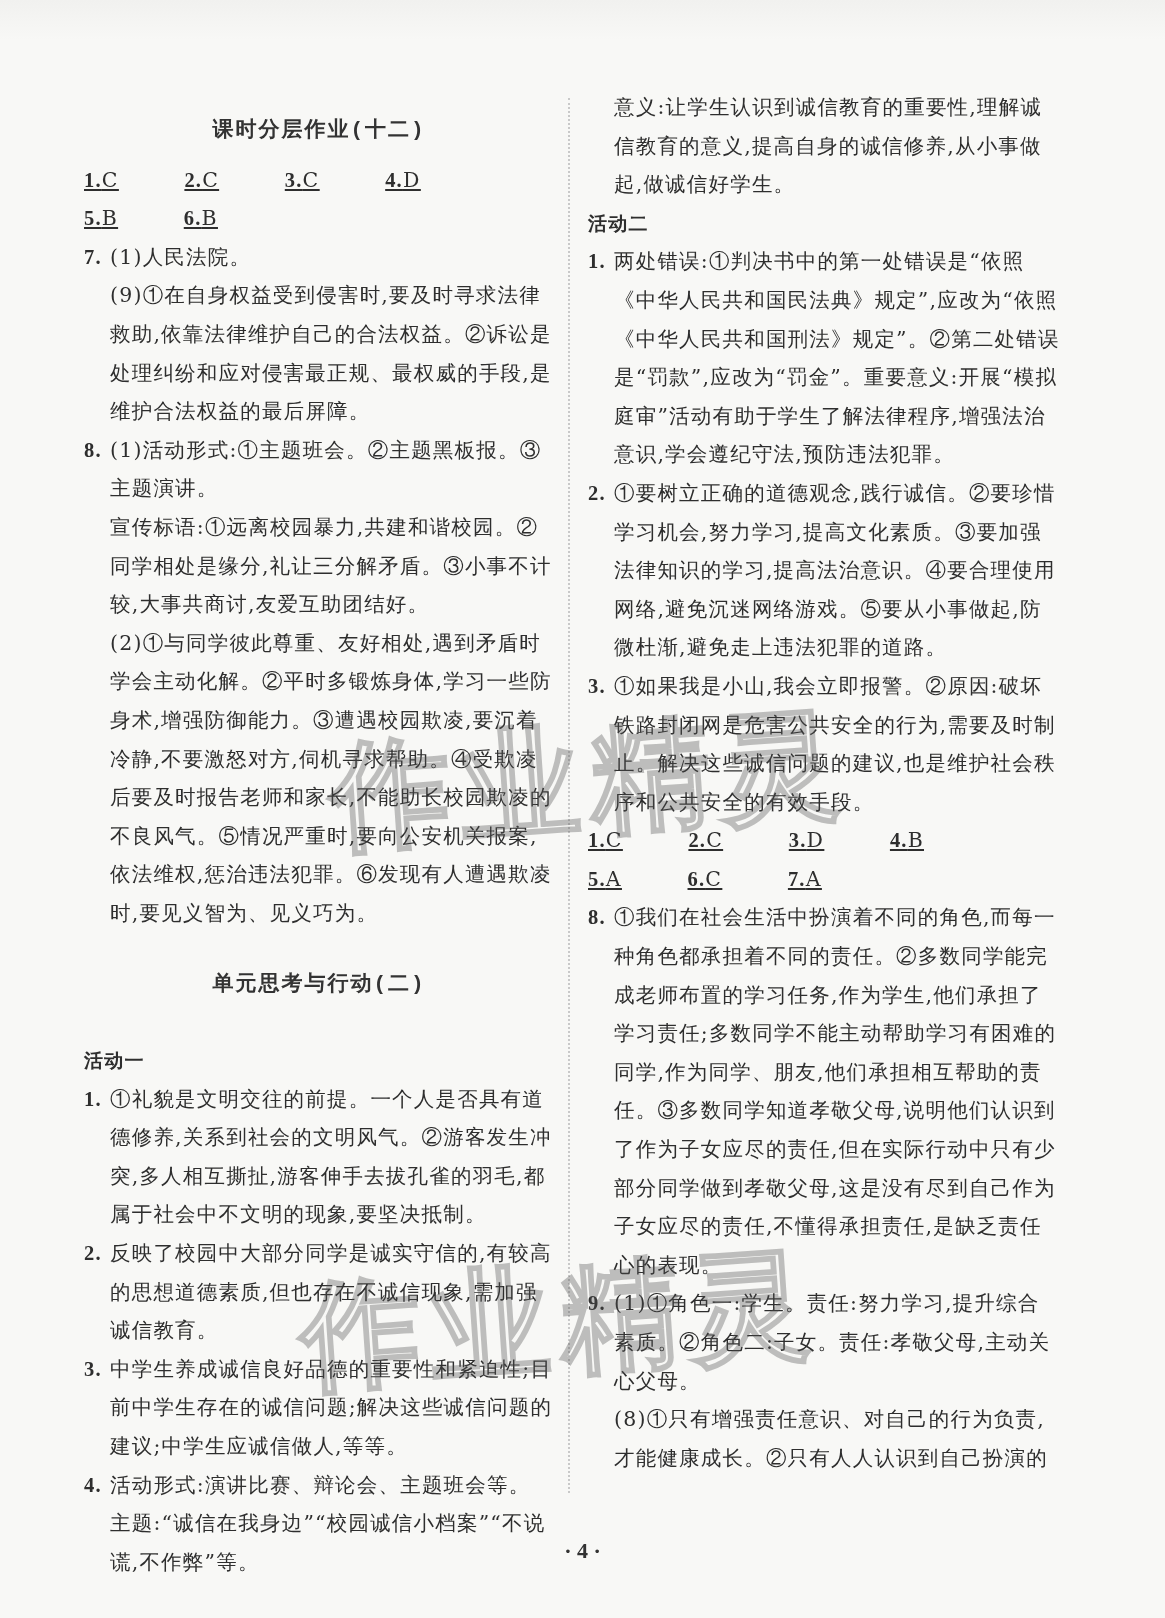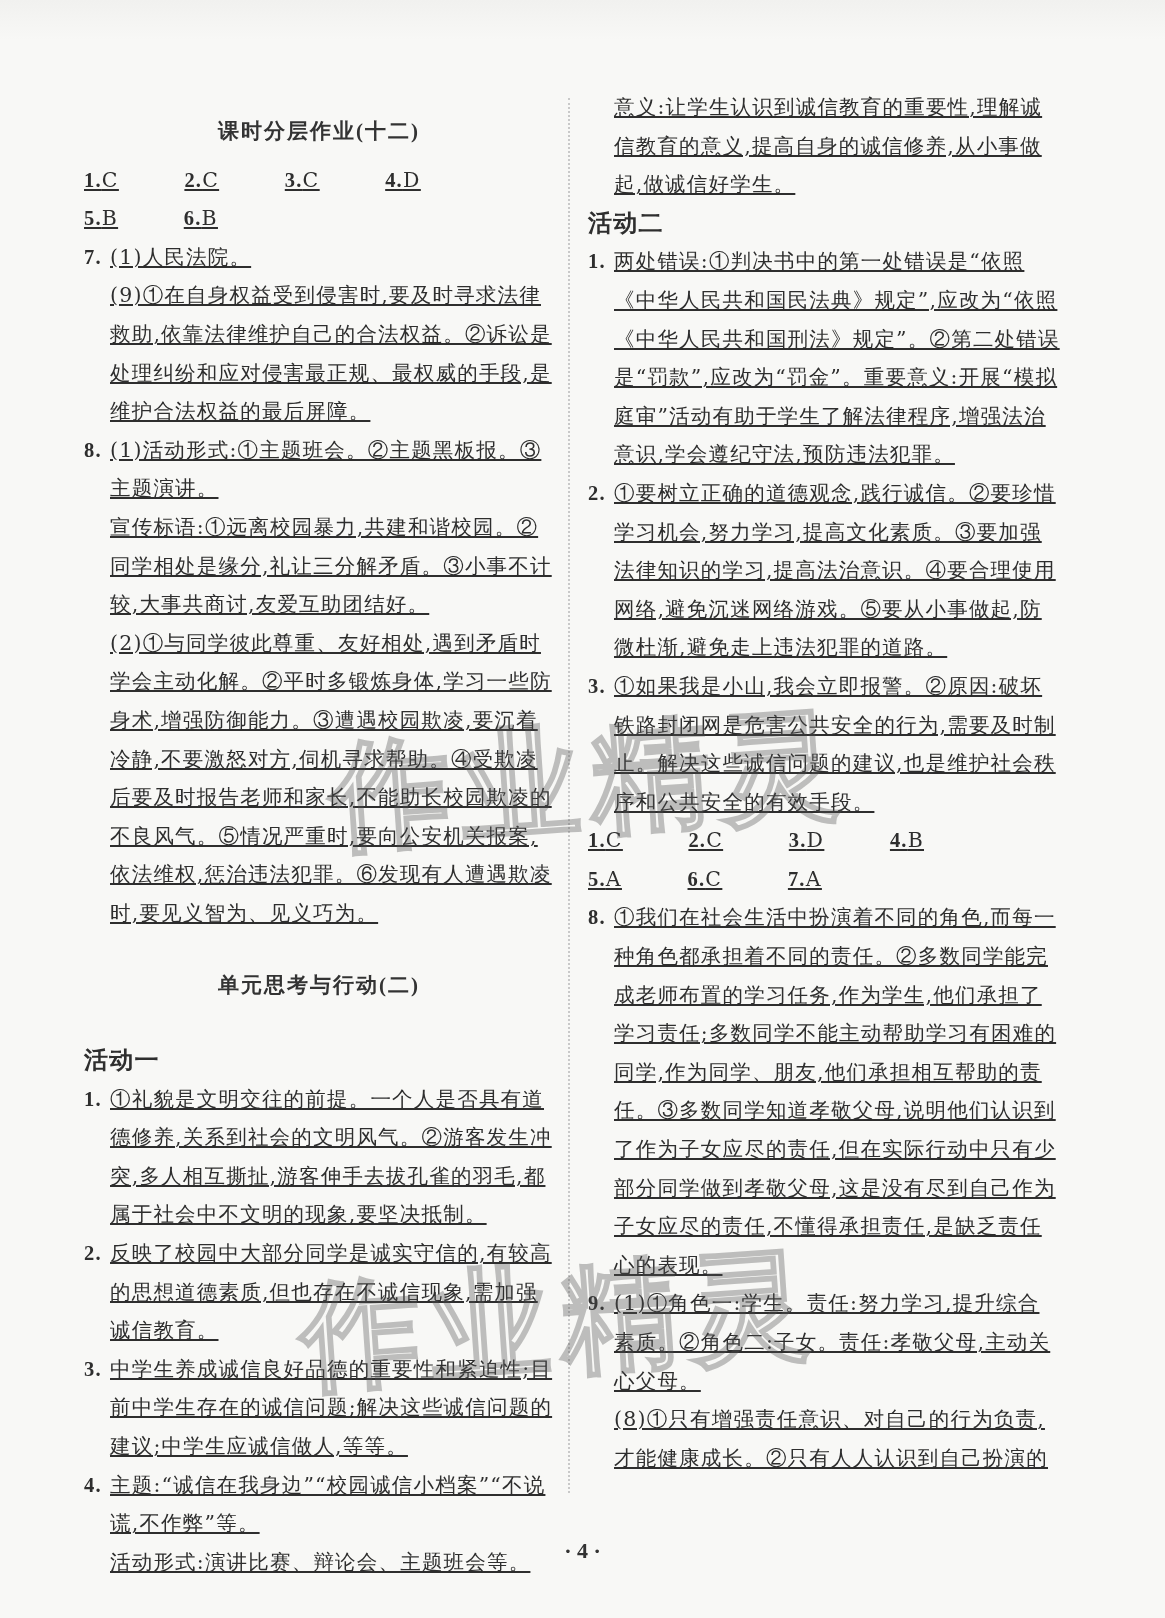--- a/index.html
+++ b/index.html
@@ -20,33 +20,33 @@
     font-size: 20.5px; line-height: 38.6px;
     letter-spacing: 1.2px;
   }
   .col-left { left: 84px; width: 470px; }
   .col-right { left: 588px; width: 472px; }
   .divider {
     position: absolute; left: 568px; top: 98px; width: 0; height: 1395px;
     border-left: 2px dotted #c9c9c9;
   }
   .sec-title {
-    text-align: center; font-family: Liberation Serif, serif;
+    text-align: center; font-family: Liberation Mono, monospace;
     font-weight: bold; font-size: 21px; letter-spacing: 2px;
     color: #333; margin: 8px;
   }
   .sec-title.t1 { margin-top: 24px; margin-bottom: 10px; }
   .sec-title.t2 { margin-top: 34px; margin-bottom: 10px; }
   .sec-title.t3 { margin-top: 34px; margin-bottom: 6px; }
   .sub-title {
     font-family: "DejaVu Sans", sans-serif; font-weight: bold;
-    font-size: 24px; margin: 0;
+    font-size: 19px; margin: 0;
   }
   .sub-title.s1 { margin-top: 36px; }
-  .item { position: relative; padding-left: 26px; margin: 0; text-decoration: underline; }
+  .item { position: relative; padding-left: 26px; margin: 0; }
   .item .num {
     position: absolute; left: 0; top: 0;
     font-family: "Liberation Serif", serif; font-weight: bold;
   }
   .para { margin: 0; }
   .mc { margin: 0; word-spacing: 14px; }
   .mc span { margin-right: 22px; text-decoration: underline; }
   .mc b { font-family: "Liberation Serif", serif; }
   .page-num {
     position: absolute; left: 0; width: 1165px; top: 1538px;
@@ -105,22 +105,22 @@
     <div class="item">
       <span class="num">2.</span>
       <p class="para">反映了校园中大部分同学是诚实守信的,有较高的思想道德素质,但也存在不诚信现象,需加强诚信教育。</p>
     </div>
     <div class="item">
       <span class="num">3.</span>
       <p class="para">中学生养成诚信良好品德的重要性和紧迫性;目前中学生存在的诚信问题;解决这些诚信问题的建议;中学生应诚信做人,等等。</p>
     </div>
     <div class="item">
       <span class="num">4.</span>
+      <p class="para">活动形式:演讲比赛、辩论会、主题班会等。</p>
       <p class="para">主题:“诚信在我身边”“校园诚信小档案”“不说谎,不作弊”等。</p>
-      <p class="para">活动形式:演讲比赛、辩论会、主题班会等。</p>
     </div>
   </div>
 
   <div class="col col-right">
     <div class="item">
       <p class="para">意义:让学生认识到诚信教育的重要性,理解诚信教育的意义,提高自身的诚信修养,从小事做起,做诚信好学生。</p>
     </div>
 
     <p class="sub-title">活动二</p>
 

